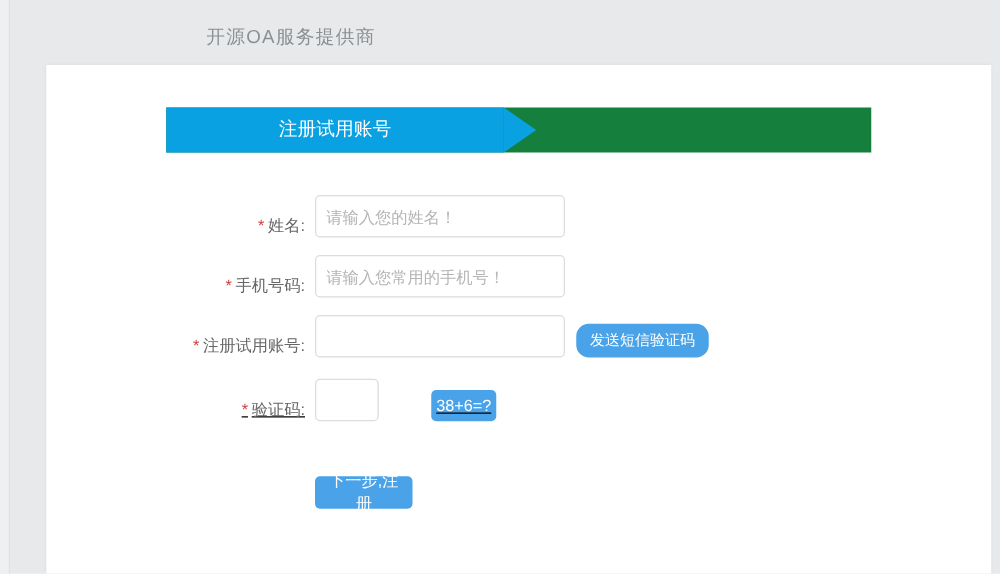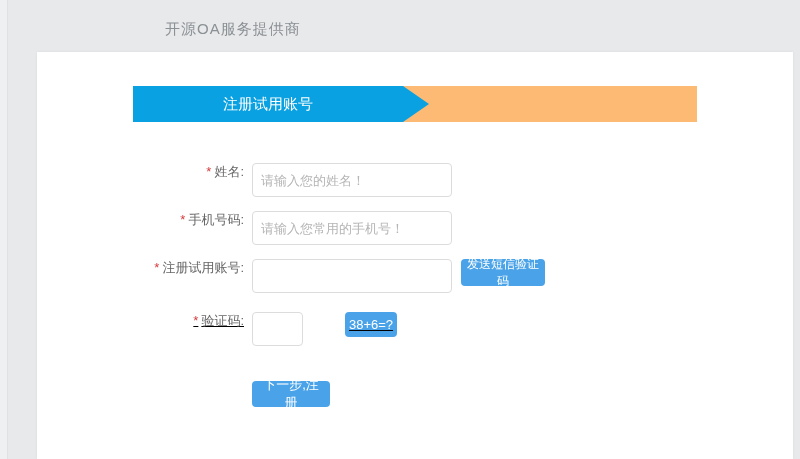--- a/index.html
+++ b/index.html
@@ -26,21 +26,21 @@
   }
   .card {
     position: absolute; left: 37px; top: 52px;
     width: 756px; height: 407px;
     background: #ffffff;
     box-shadow: 0 0 3px rgba(0,0,0,0.06);
   }
   .steps {
     position: absolute; left: 96px; top: 34px;
     width: 564px; height: 36px;
-    background: #fdba74;
+    background: #15803d;
   }
   .step-active {
     position: absolute; left: 0; top: 0;
     width: 270px; height: 36px;
     background: var(--accent-blue, #0aa1e2);
     color: #ffffff; font-size: 15px;
     line-height: 36px; text-align: center;
   }
   .step-active::after {
     content: "";
@@ -48,21 +48,21 @@
     width: 0; height: 0;
     border-top: 18px solid transparent;
     border-bottom: 18px solid transparent;
     border-left: 26px solid var(--accent-blue, #0aa1e2);
   }
   .form {
     position: absolute; left: 0; top: 111px;
     width: 100%;
   }
   .form-row {
-    display: flex; align-items: flex-start;
+    display: flex; align-items: flex-end;
     height: 27px; margin-bottom: 21px;
   }
   .row-sms { margin-bottom: 26px; }
   .row-captcha { height: 25px; margin-bottom: 0; text-decoration: underline; }
   .row-submit { margin-top: 44px; margin-bottom: 0; height: 26px; }
   .form-label {
     width: 207px; text-align: right;
     font-size: 13px; color: #666;
     white-space: nowrap;
   }
@@ -81,21 +81,21 @@
   }
   .text-input::placeholder { color: #b5b5b5; }
   .small-input { width: 51px; height: 25px; }
   .btn {
     border: none; border-radius: 4px;
     background: var(--button-blue, #4aa3e8);
     color: #ffffff; cursor: pointer;
     font-family: inherit;
     display: inline-flex; align-items: center; justify-content: center;
   }
-  .btn-sms { height: 27px; width: 84px; margin-left: 9px; font-size: 12px; }
+  .btn-sms { height: 27px; width: 106px; margin-left: 9px; font-size: 12px; border-radius: 10px; }
   .btn-captcha { height: 25px; width: 52px; margin-left: 42px; font-size: 13px; }
   .btn-submit { height: 26px; width: 78px; margin-left: 215px; font-size: 13px; }
 </style>
 </head>
 <body>
 
 <div class="left-strip"></div>
 
 <div class="site-header">
   <div class="brand">开源OA服务提供商</div>

